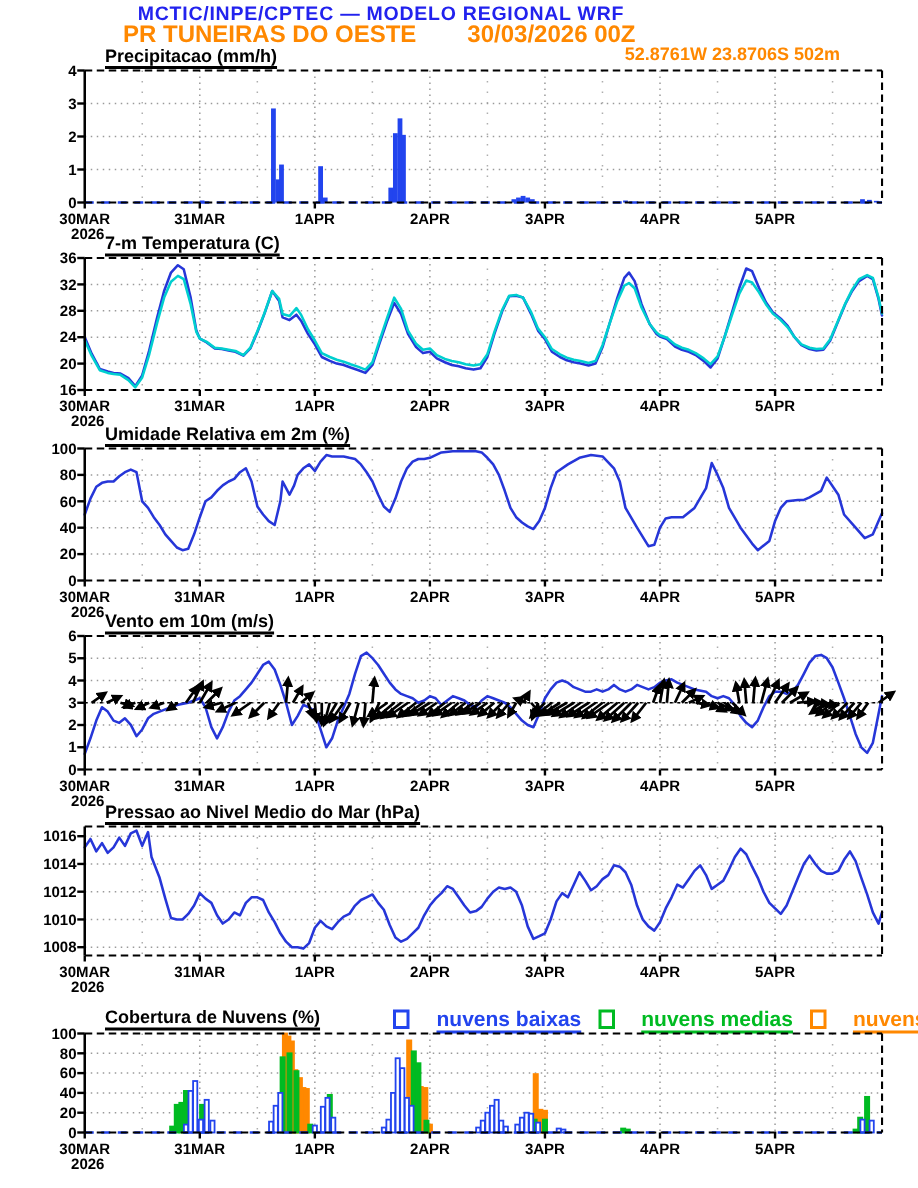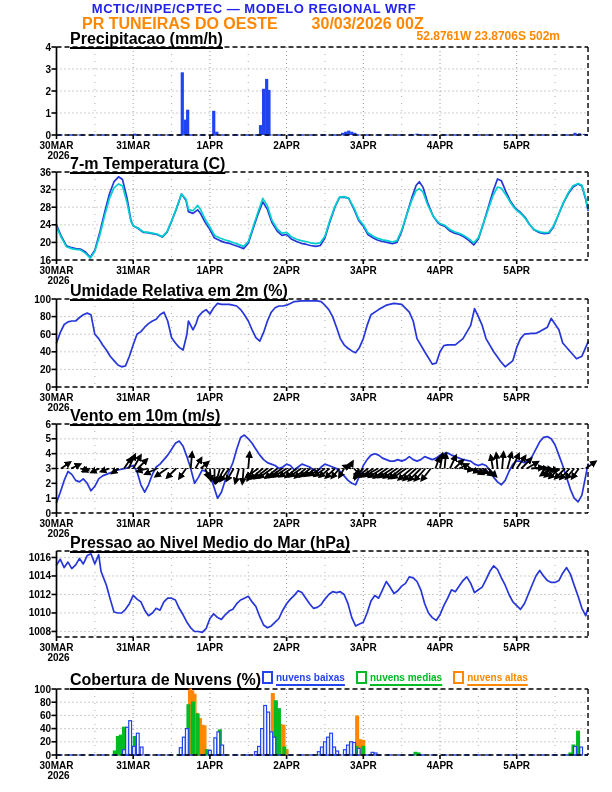--- a/index.html
+++ b/index.html
@@ -3,28 +3,28 @@
 <meta charset="utf-8">
 <style>
   html,body{margin:0;padding:0;background:#fff;}
   .page{position:relative;width:612px;height:792px;background:#fff;overflow:hidden;
         font-family:"Liberation Sans",sans-serif;-webkit-font-smoothing:antialiased;}
   .abs{position:absolute;white-space:nowrap;}
   .main-title{top:1px;left:0;width:508px;text-align:center;font-size:13px;font-weight:bold;letter-spacing:.5px;}
   .station-row{top:15px;left:38px;font-size:16px;font-weight:bold;margin-left:44px;}
   .station-row .run{margin-left:34px;}
   .coords{top:29px;left:300px;width:260px;text-align:right;font-size:12px;font-weight:bold;}
-  .ptitle{font-size:16px;font-weight:bold;color:#000;
+  .ptitle{font-size:12px;font-weight:bold;color:#000;
           text-decoration:underline;text-decoration-thickness:1.5px;text-underline-offset:3px;}
   .pt1{top:30px;left:70px;} .pt2{top:155px;left:70px;} .pt3{top:282px;left:70px;}
   .pt4{top:407px;left:70px;} .pt5{top:534px;left:70px;} .pt6{top:671px;left:70px;}
   .legend2{top:155px;left:360px;width:226px;text-align:right;font-size:11.5px;font-weight:bold;
            text-decoration:underline;text-decoration-thickness:1.5px;text-underline-offset:3px;}
   .cloud-legend{top:671px;left:262px;display:flex;gap:11px;align-items:center;}
-  .cl-item{display:flex;gap:3px;align-items:center;font-size:10px;font-weight:bold;
+  .cl-item{display:flex;gap:18px;align-items:center;font-size:14px;font-weight:bold;
            text-decoration:underline;text-decoration-thickness:1.5px;text-underline-offset:3px;}
   .swatch{display:inline-block;width:7px;height:9px;background:#fff;border-width:2px;border-style:solid;}
   svg text{font-family:"Liberation Sans",sans-serif;font-weight:bold;}
 </style>
 </head>
 <body>
 
 <div class="page">
   <div class="abs main-title" style="color: rgb(34, 34, 238);">MCTIC/INPE/CPTEC — MODELO REGIONAL WRF</div>
   <div class="abs station-row" style="color: rgb(255, 136, 0);">

